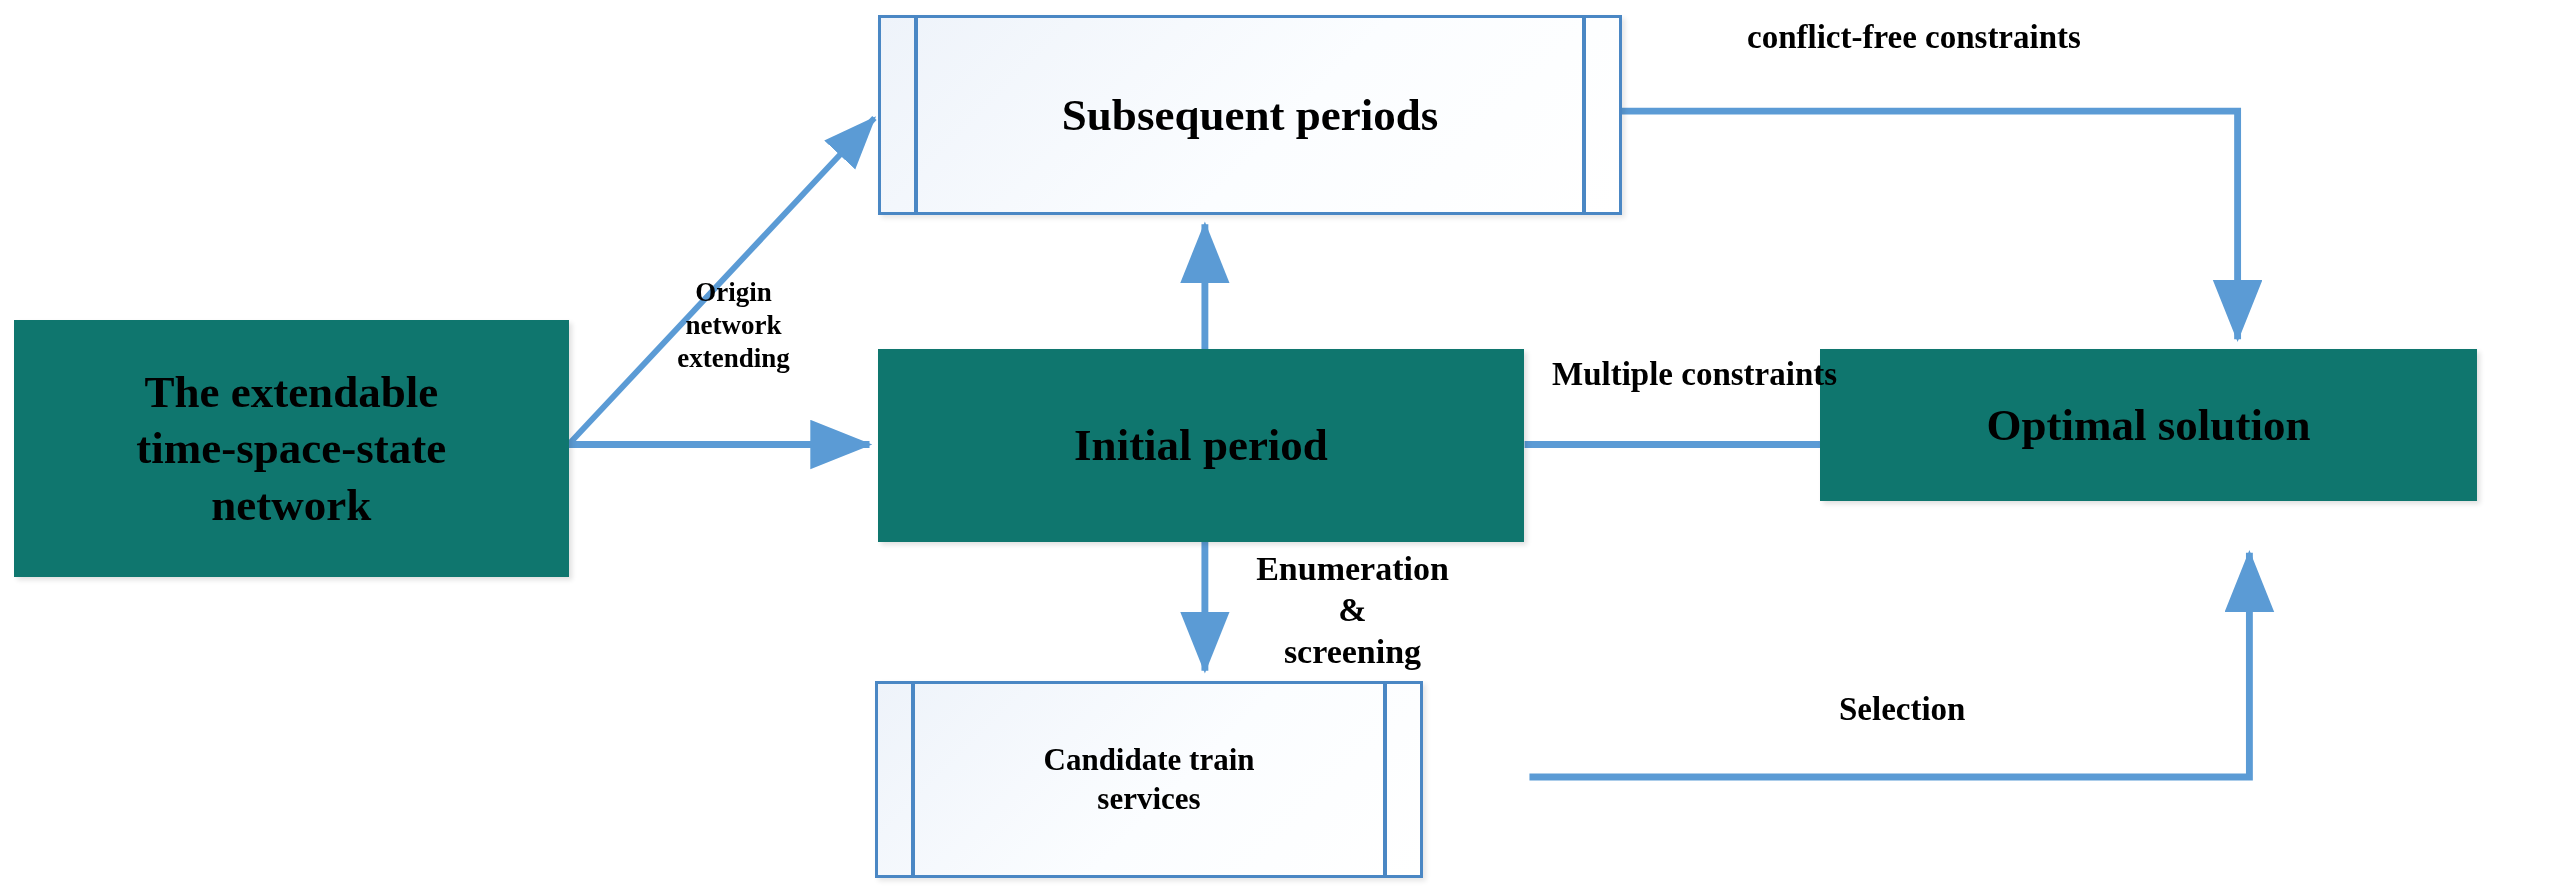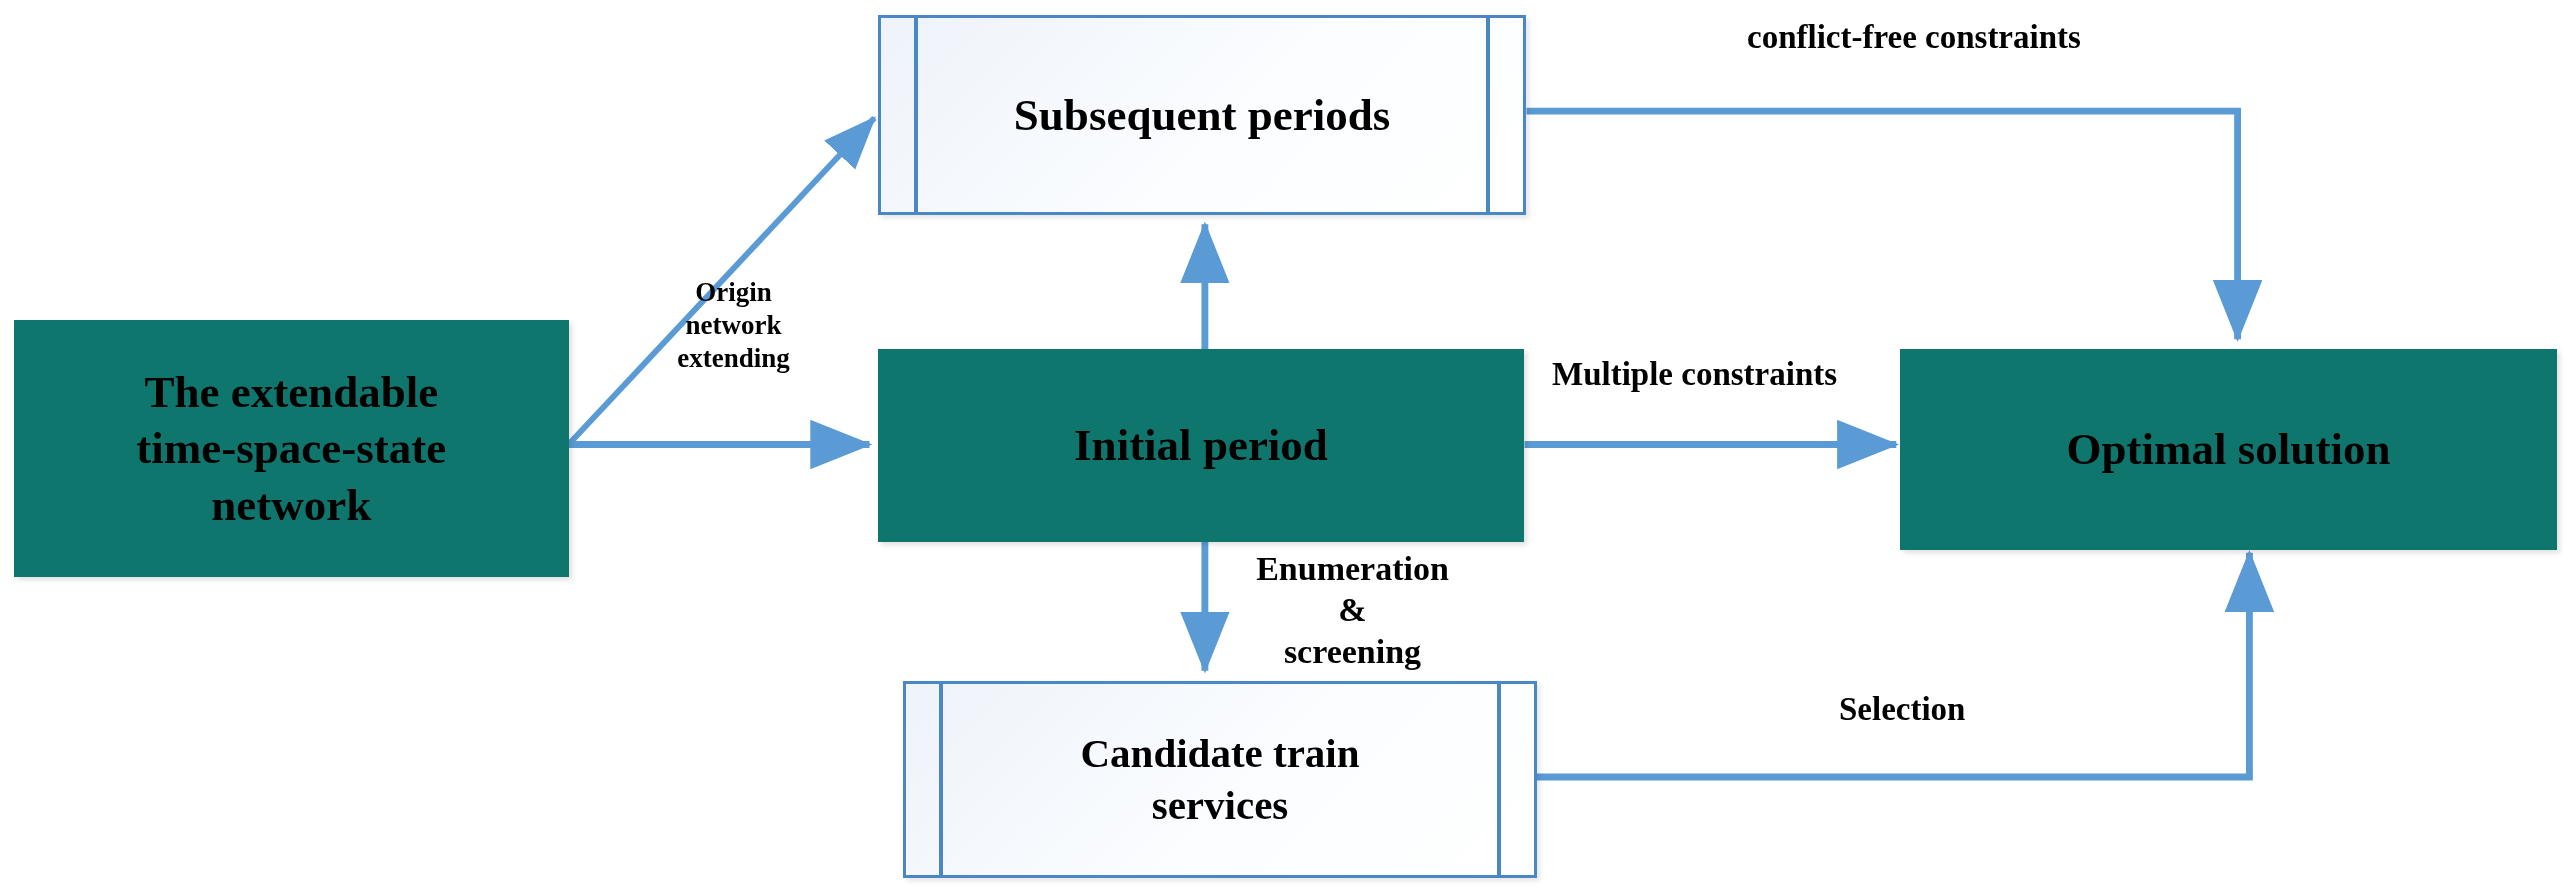--- a/index.html
+++ b/index.html
@@ -59,24 +59,24 @@
   }
   .edge-label {
     position: absolute;
     color: #000000;
     font-weight: bold;
     text-align: center;
     line-height: 1.22;
     white-space: pre-line;
   }
   #n-extendable { left: 13.8px;   top: 320px; width: 555px; height: 257px; font-size: 45px; }
-  #n-subsequent { left: 878px;  top: 14.8px;  width: 648px; height: 200px; font-size: 45px; }
+  #n-subsequent { left: 878px;  top: 14.8px;  width: 744px; height: 200px; font-size: 45px; }
   #n-initial    { left: 878px;  top: 349px; width: 646px; height: 193px; font-size: 45px; }
-  #n-candidate  { left: 875px;  top: 681px; width: 634px; height: 197px; font-size: 41px; margin-left: 28px; }
-  #n-optimal    { left: 1900px; top: 349px; width: 657px; height: 201px; font-size: 45px; }
+  #n-candidate  { left: 875px;  top: 681px; width: 548px; height: 197px; font-size: 31px; }
+  #n-optimal    { left: 1820px; top: 349px; width: 657px; height: 152px; font-size: 45px; }
 
   #l-origin      { left: 640px;  top: 276px; width: 187px; font-size: 27px; }
   #l-duplication { left: 1235px; top: 250px; width: 393px; font-size: 33px; text-align: left; }
   #l-enumeration { left: 1256px; top: 548px; width: 193px; font-size: 34px; }
   #l-multiple    { left: 1552px; top: 354px; width: 364px; font-size: 33px; text-align: left; }
   #l-conflict    { left: 1715px; top: 16.7px;  width: 413px; font-size: 33px; text-align: left; margin-left: 32px; }
   #l-selection   { left: 1839px; top: 689px; width: 295px; font-size: 33px; text-align: left; }
 </style>
 </head>
 <body>

